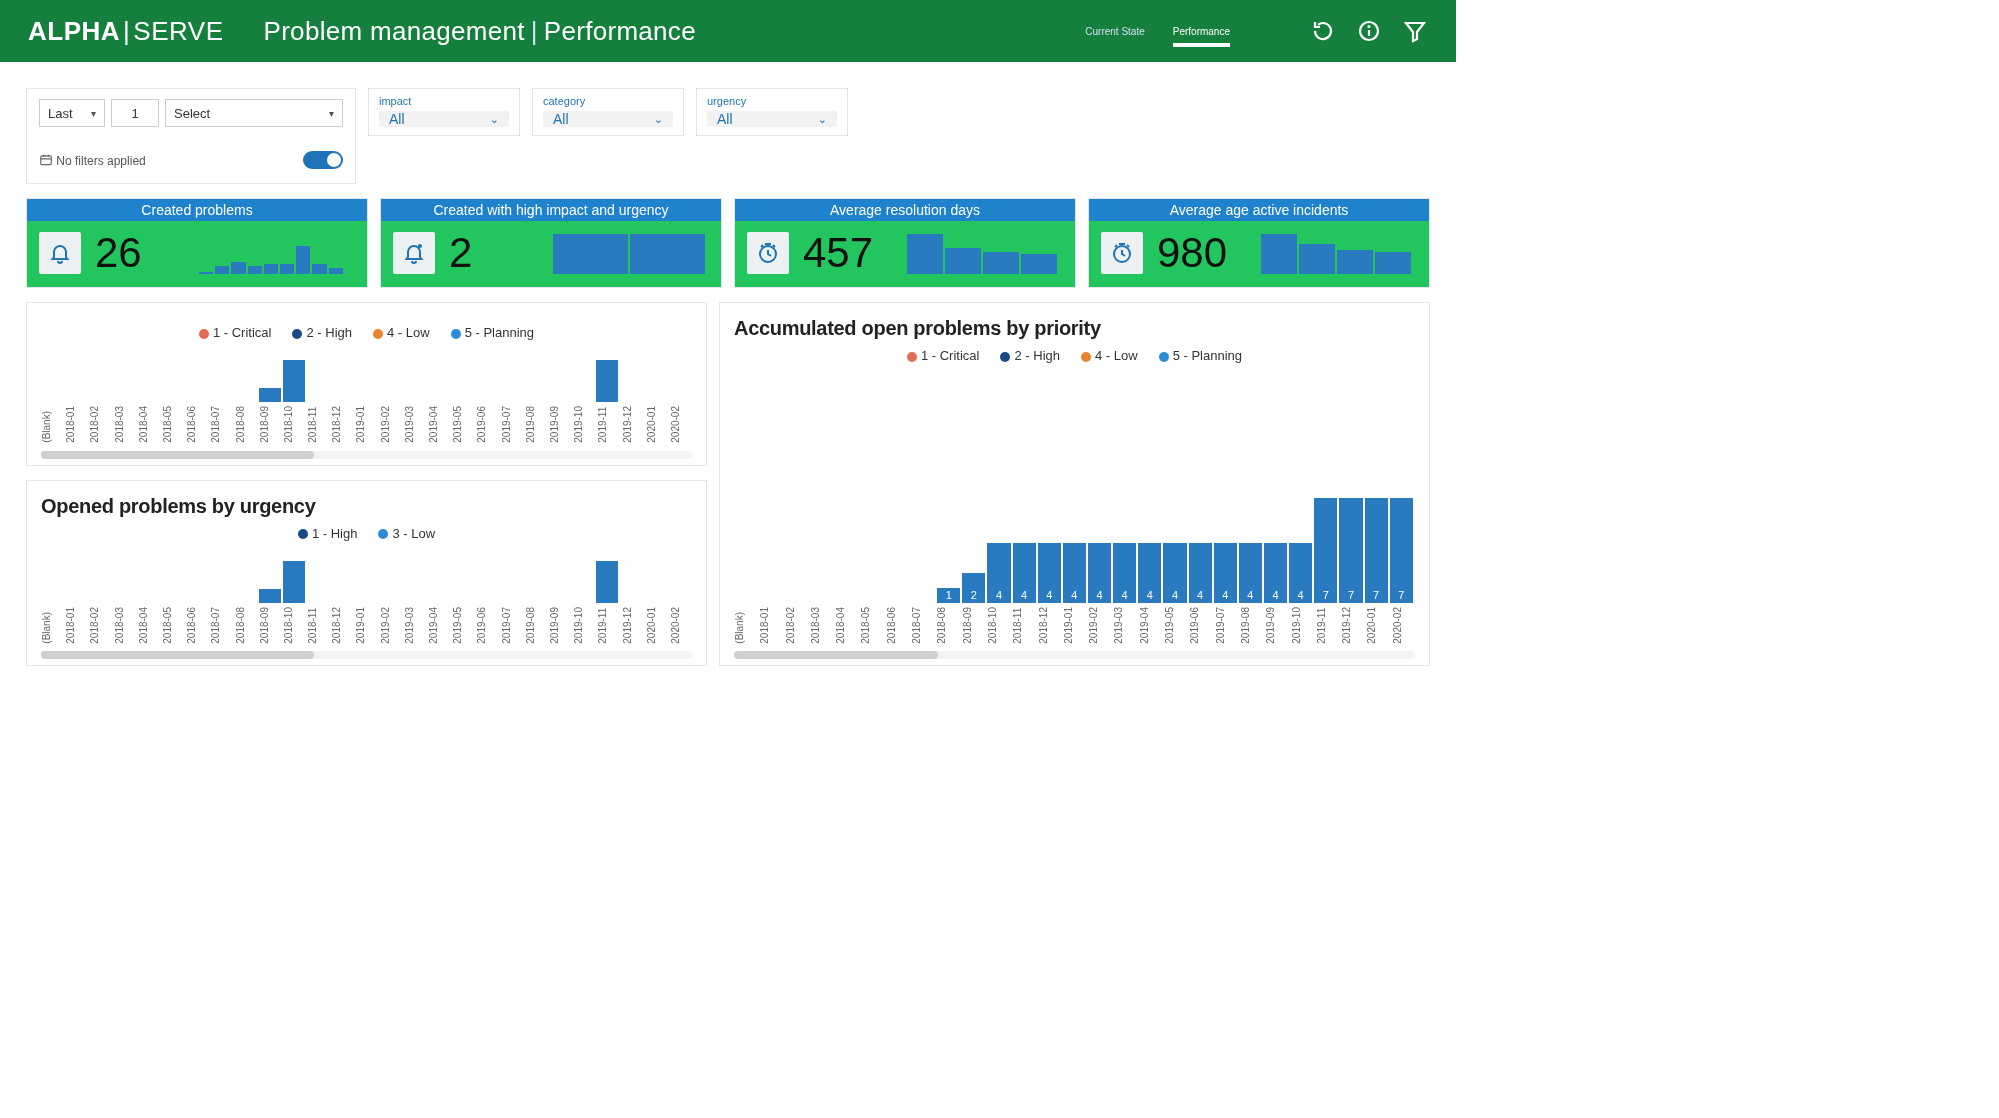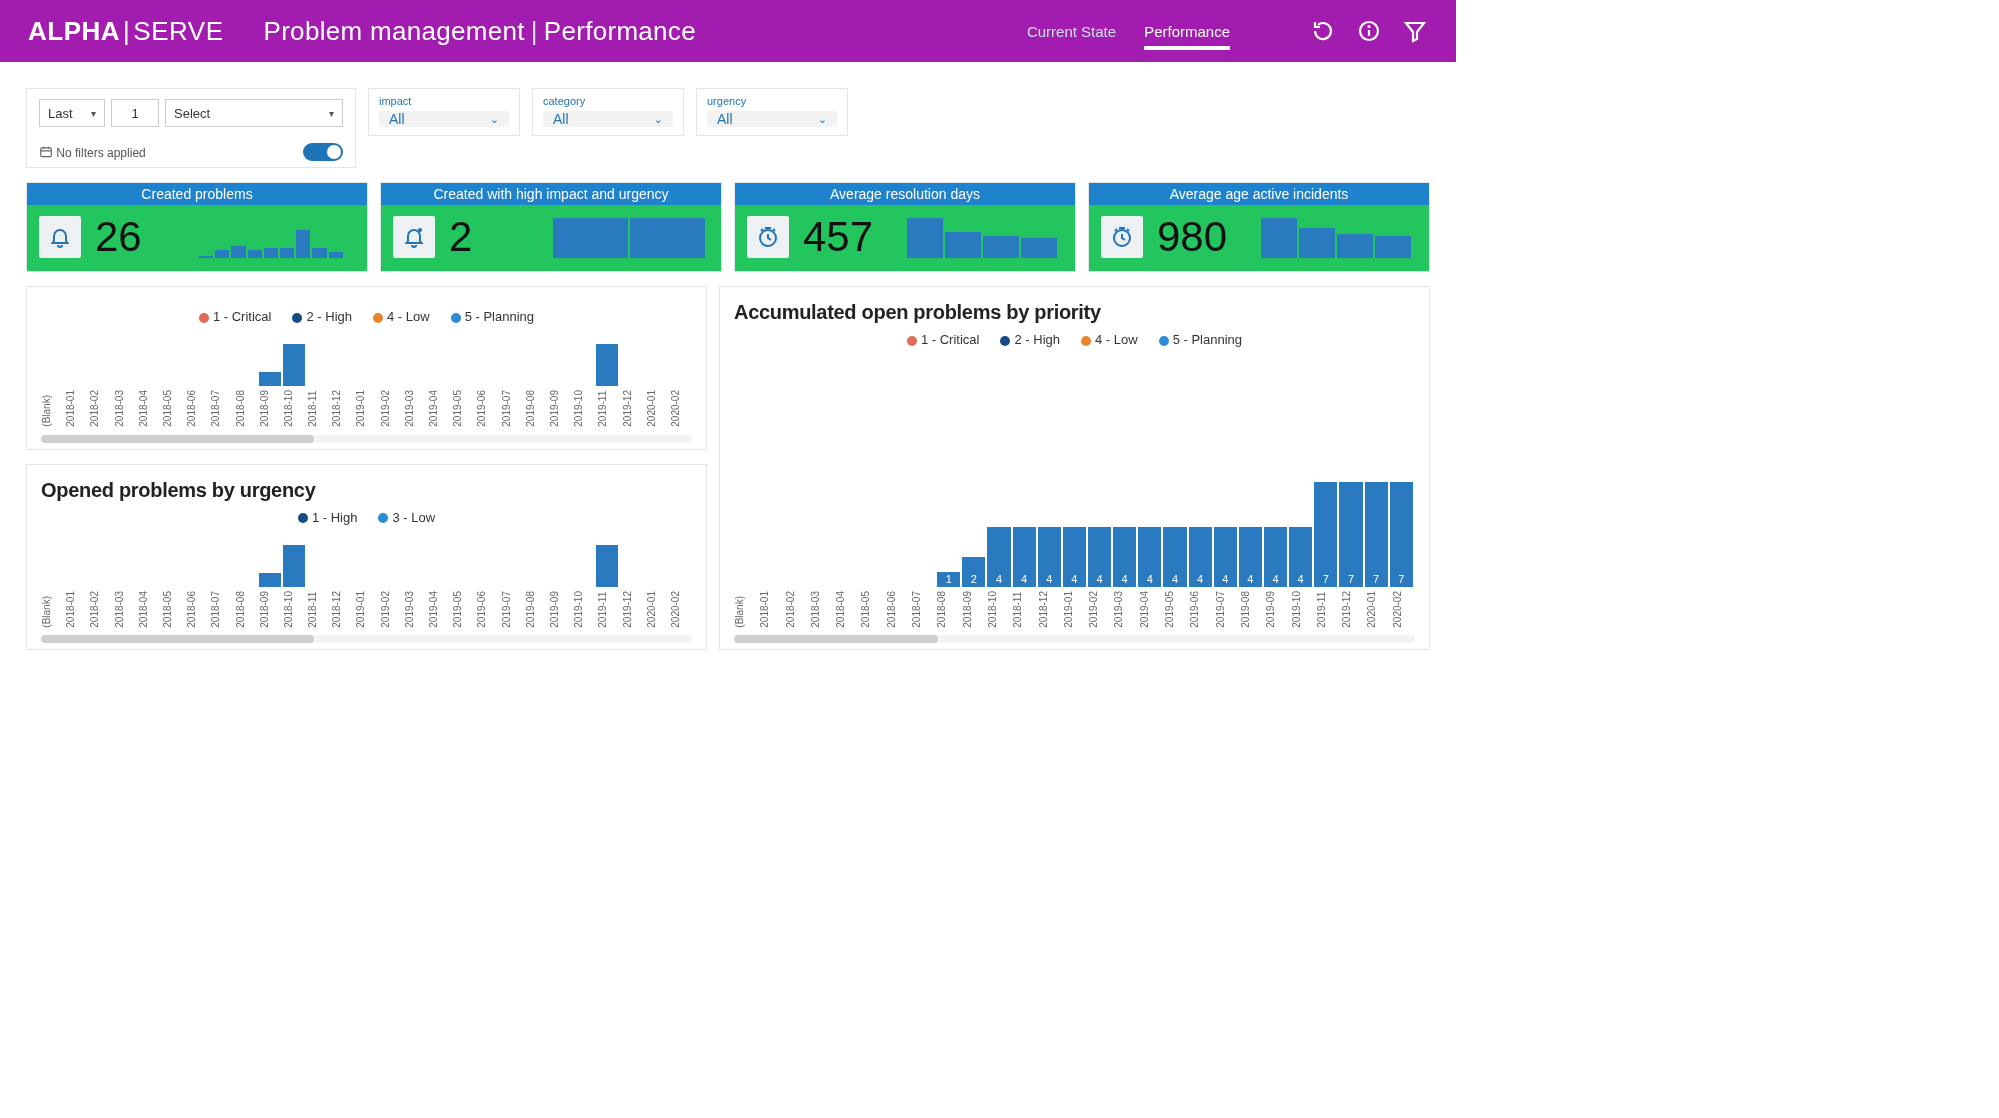--- a/index.html
+++ b/index.html
@@ -12,36 +12,36 @@
   }
   .app {
     width: 100%; height: 100%;
     background: #fff;
     border-radius: 0 0 24px 24px;
     overflow: hidden;
     display: flex; flex-direction: column;
   }
   
   .header {
-    background: #a21caf;
+    background: #15803d;
     height: 62px;
     display: flex; align-items: center;
     color: #fff;
     padding: 0 28px;
     gap: 40px;
   }
   .brand { font-size: 26px; font-weight: 700; letter-spacing: .5px; }
   .brand .thin { font-weight: 300; }
   .brand .bar { font-weight: 300; margin: 0 3px; }
   .page-title { font-size: 26px; font-weight: 300; letter-spacing: .3px; }
   .page-title .sep { margin: 0 6px; color: #cfe1f0; }
   .header-spacer { flex: 1; }
   .tabs { display: flex; gap: 28px; align-items: center; }
   .tab {
-    font-size: 15px; color: #cfe1f0; cursor: pointer;
+    font-size: 10px; color: #cfe1f0; cursor: pointer;
     padding-bottom: 14px; padding-top: 14px;
     position: relative;
   }
   .tab.active { color: #fff; }
   .tab.active::after {
     content: ""; position: absolute; left: 0; right: 0; bottom: 4px;
     height: 4px; background: #fff;
   }
   .hdr-icons { display:flex; gap: 20px; margin-left: 40px; align-items:center; }
   .hdr-icons .icn { width: 26px; height: 26px; display:flex; align-items:center; justify-content:center; cursor:pointer;}
@@ -53,22 +53,22 @@
     display:flex; flex-direction:column; gap:14px;
   }
   .row { display:flex; gap:12px; width:100%; }
 
   
   .filter-card, .pill-card {
     border: 1px solid #e3e6e8;
     background:#fff;
   }
   .filter-card {
-    width: 330px; height: 80px; padding:10px 12px 6px;
-    display:flex; flex-direction:column; gap:16px;
+    width: 330px; height: 96px; padding:10px 12px 6px;
+    display:flex; flex-direction:column; gap:24px;
   }
   .filter-ctrls { display:flex; gap:6px; }
   .sel, .inp {
     border:1px solid #c9cdd1; background:#fff;
     height:28px; font-size:13px; color:#333;
     display:flex; align-items:center; justify-content:space-between;
     padding:0 8px;
   }
   .sel { min-width:66px; cursor:pointer; }
   .inp { width: 48px; text-align:center; justify-content:center; }

